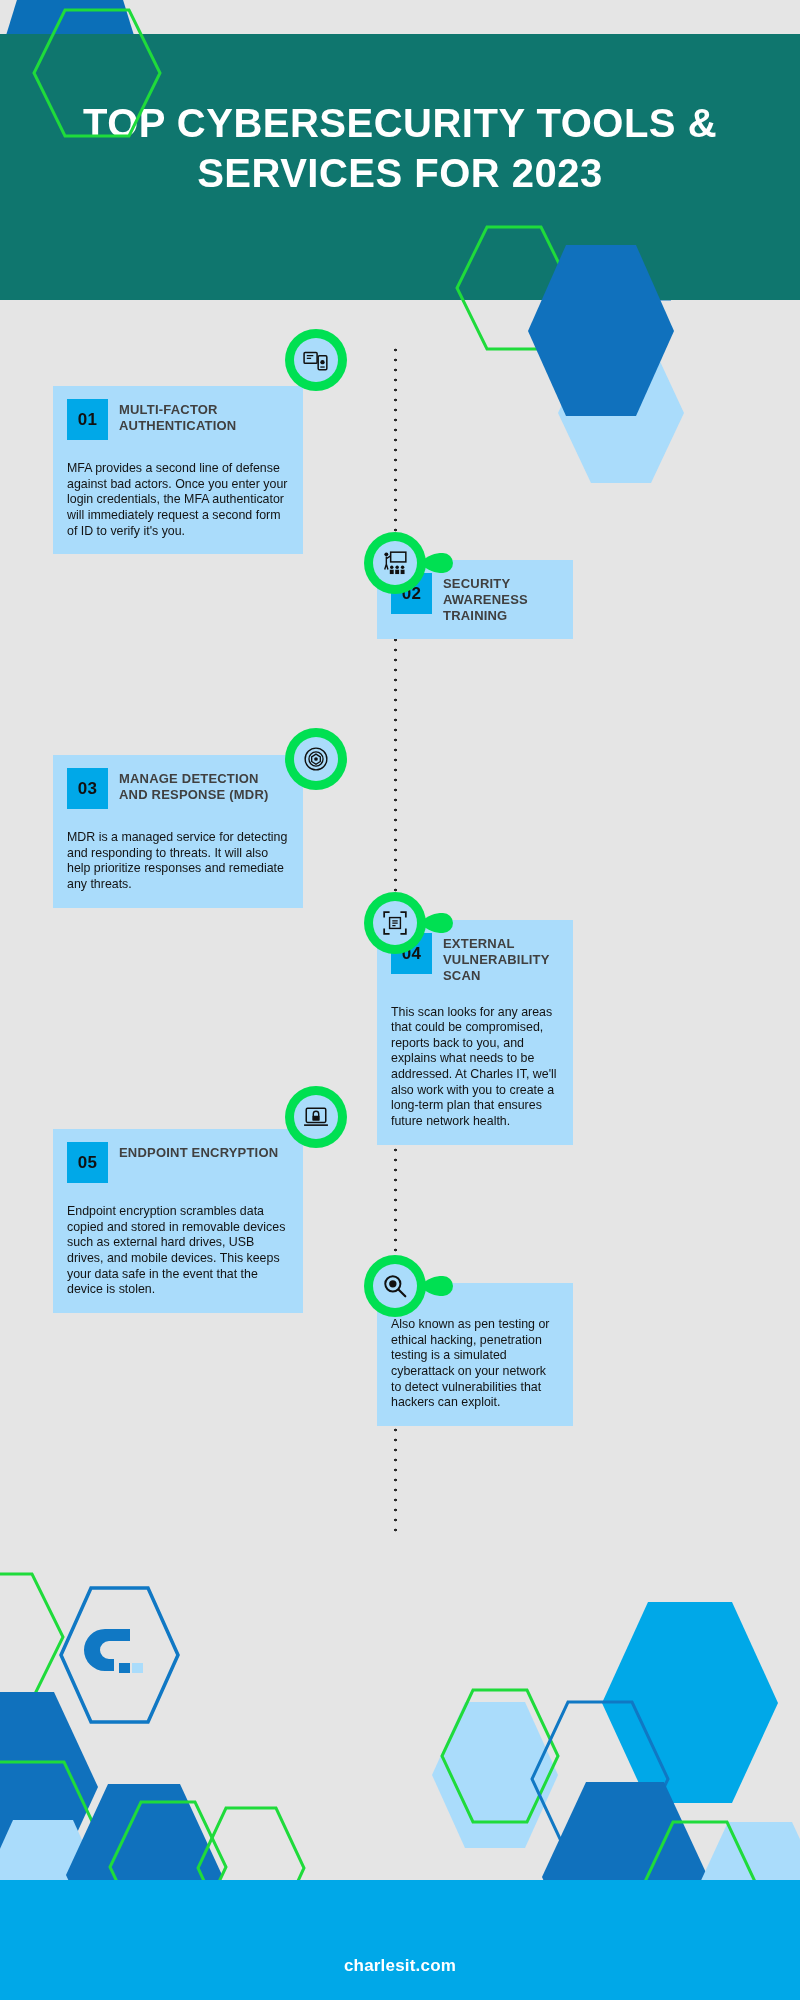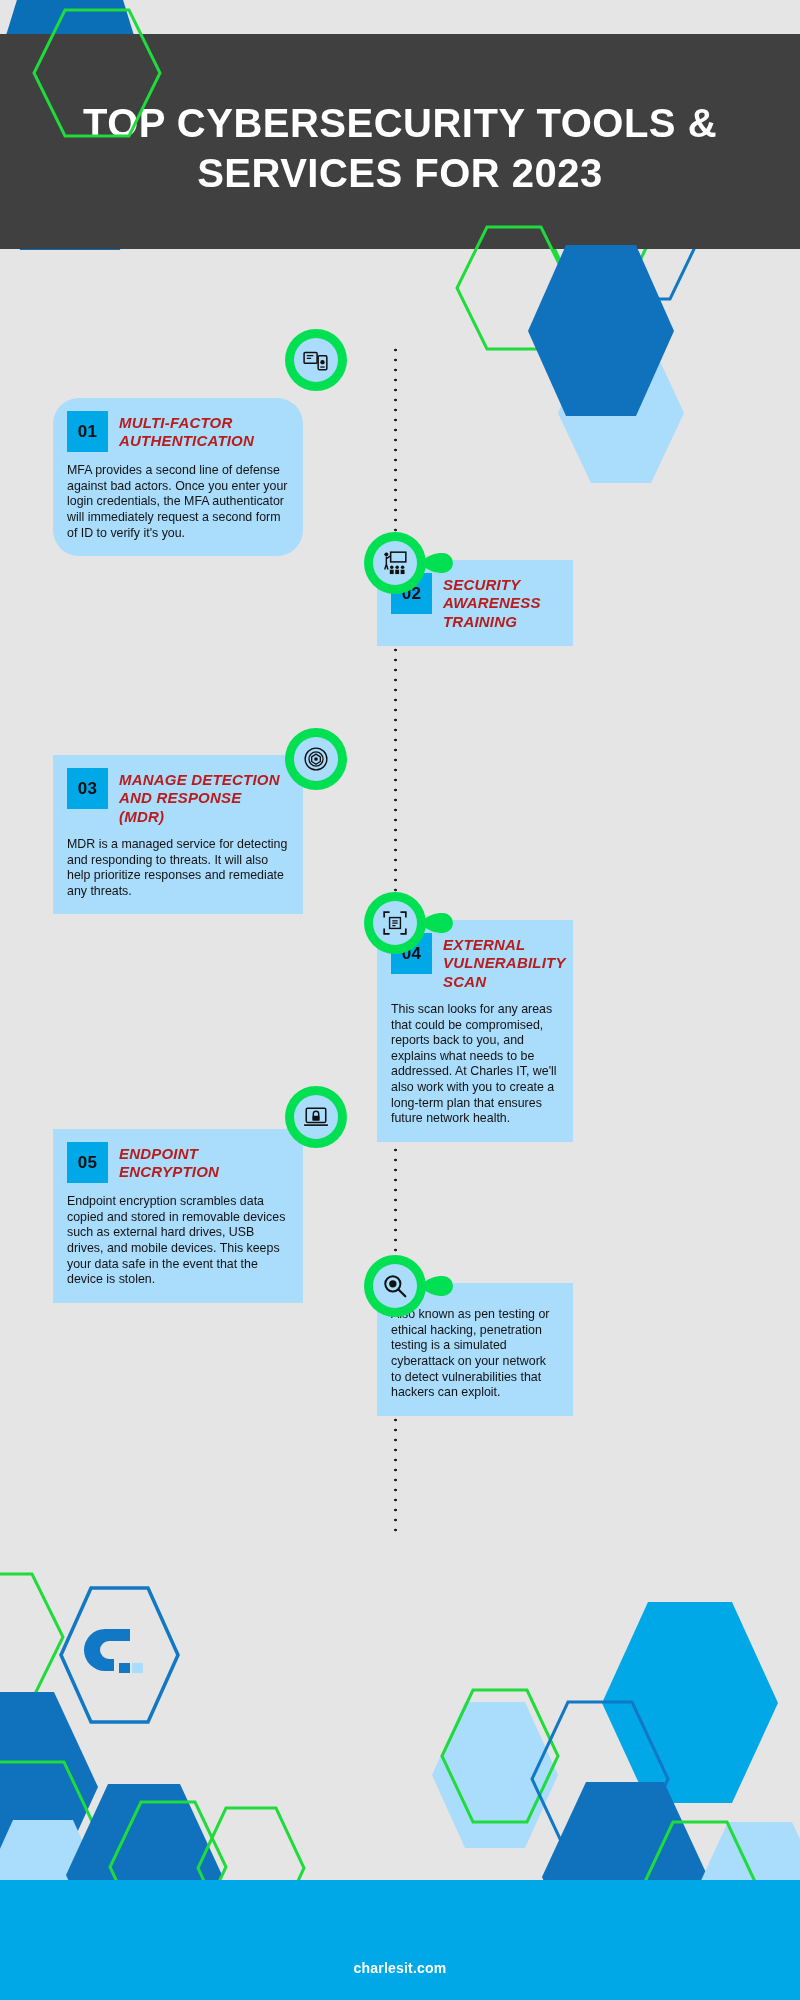--- a/index.html
+++ b/index.html
@@ -11,22 +11,22 @@
     overflow:hidden;
   }
   .page { position:relative; width:800px; height:2000px; overflow:hidden; background:#e5e5e5; }
 
   
   .hex { position:absolute; }
   .hex svg { display:block; overflow:visible; }
 
   
   .header {
-    position:absolute; left:0; top:34px; width:800px; height:215px;
-    background:#404040; z-index:3;
+    position:absolute; left:0; top:34px; width:800px; height:266px;
+    background:#0f766e; z-index:3;
   }
   .header-title {
     position:absolute; left:45px; top:64px; width:710px;
     color:#ffffff; font-size:40px; line-height:1.25; font-weight:bold;
     letter-spacing:0.5px; text-align:center; text-transform:uppercase;
   }
 
   
   .timeline-dots {
     position:absolute; left:394px; top:345px; width:3px; height:1190px;
@@ -47,25 +47,25 @@
   .card.right { left:377px; width:196px; }
 
   .card-head { display:flex; align-items:flex-start; gap:11px; }
   .num-box {
     background:#00a8e8; color:#111; font-weight:bold; font-size:17px;
     width:41px; height:41px; flex:0 0 41px;
     display:flex; align-items:center; justify-content:center;
     letter-spacing:0.3px;
   }
   .card-title {
-    font-size:15px; font-weight:bold; color:#b91c1c; line-height:1.22;
-    text-transform:uppercase; letter-spacing:0.2px; padding-top:3px;font-style:italic;
+    font-size:13px; font-weight:bold; color:#404040; line-height:1.22;
+    text-transform:uppercase; letter-spacing:0.2px; padding-top:3px;
   }
   .card-body {
-    margin-top:11px; font-size:12.4px; line-height:1.26; color:#131313;
+    margin-top:21px; font-size:12.4px; line-height:1.26; color:#131313;
   }
 
   
   .node { position:absolute; z-index:6; width:92px; height:62px; }
   .node .ring {
     position:absolute; left:0; top:0; width:62px; height:62px;
     border-radius:50%; background:#00e052;
     display:flex; align-items:center; justify-content:center;
   }
   .node .ring-inner {
@@ -82,21 +82,21 @@
   
   .logo-wrap { position:absolute; left:57px; top:1585px; width:125px; height:140px; z-index:5; }
 
   
   .footer {
     position:absolute; left:0; bottom:0; width:800px; height:120px;
     background:#00a8e8; z-index:8;
   }
   .footer-text {
     position:absolute; left:0; bottom:24px; width:800px; text-align:center;
-    color:#fff; font-size:14px; font-weight:bold; letter-spacing:0.2px;
+    color:#fff; font-size:17px; font-weight:bold; letter-spacing:0.2px;
   }
 </style>
 </head>
 <body>
 
 <div class="page">
 
   <div class="hex" style="left:-40px; top:-10px; z-index:2;">
     <svg width="200" height="260" viewBox="0 0 200 260">
         <polygon points="60,0 160,0 200,130 160,260 60,260 20,130" fill="#0b6fb8"></polygon>
@@ -137,21 +137,21 @@
   <div class="header">
     <div class="header-title">
       <div>Top Cybersecurity Tools &amp;</div>
       <div>Services for 2023</div>
     </div>
   </div>
 
   <div class="timeline-dots"></div>
 
   <div class="row" style="top:386px;">
-    <div class="card left" style="top:12px;border-radius:26px;">
+    <div class="card left" style="top:0;">
       <div class="card-head">
         <div class="num-box">01</div>
         <div class="card-title">Multi-Factor Authentication</div>
       </div>
       <div class="card-body">MFA provides a second line of defense against bad actors. Once you enter your login credentials, the MFA authenticator will immediately request a second form of ID to verify it's you.</div>
     </div>
     <div class="node knob-left" style="left:285px; top:-57px;">
       <div class="blob">
         <svg width="40" height="20" viewBox="0 0 40 20">
             <path d="M0,10 C12,2 16,0 25,0 A10,10 0 1 1 25,20 C16,20 12,18 0,10 Z" fill="#00e052"></path>

